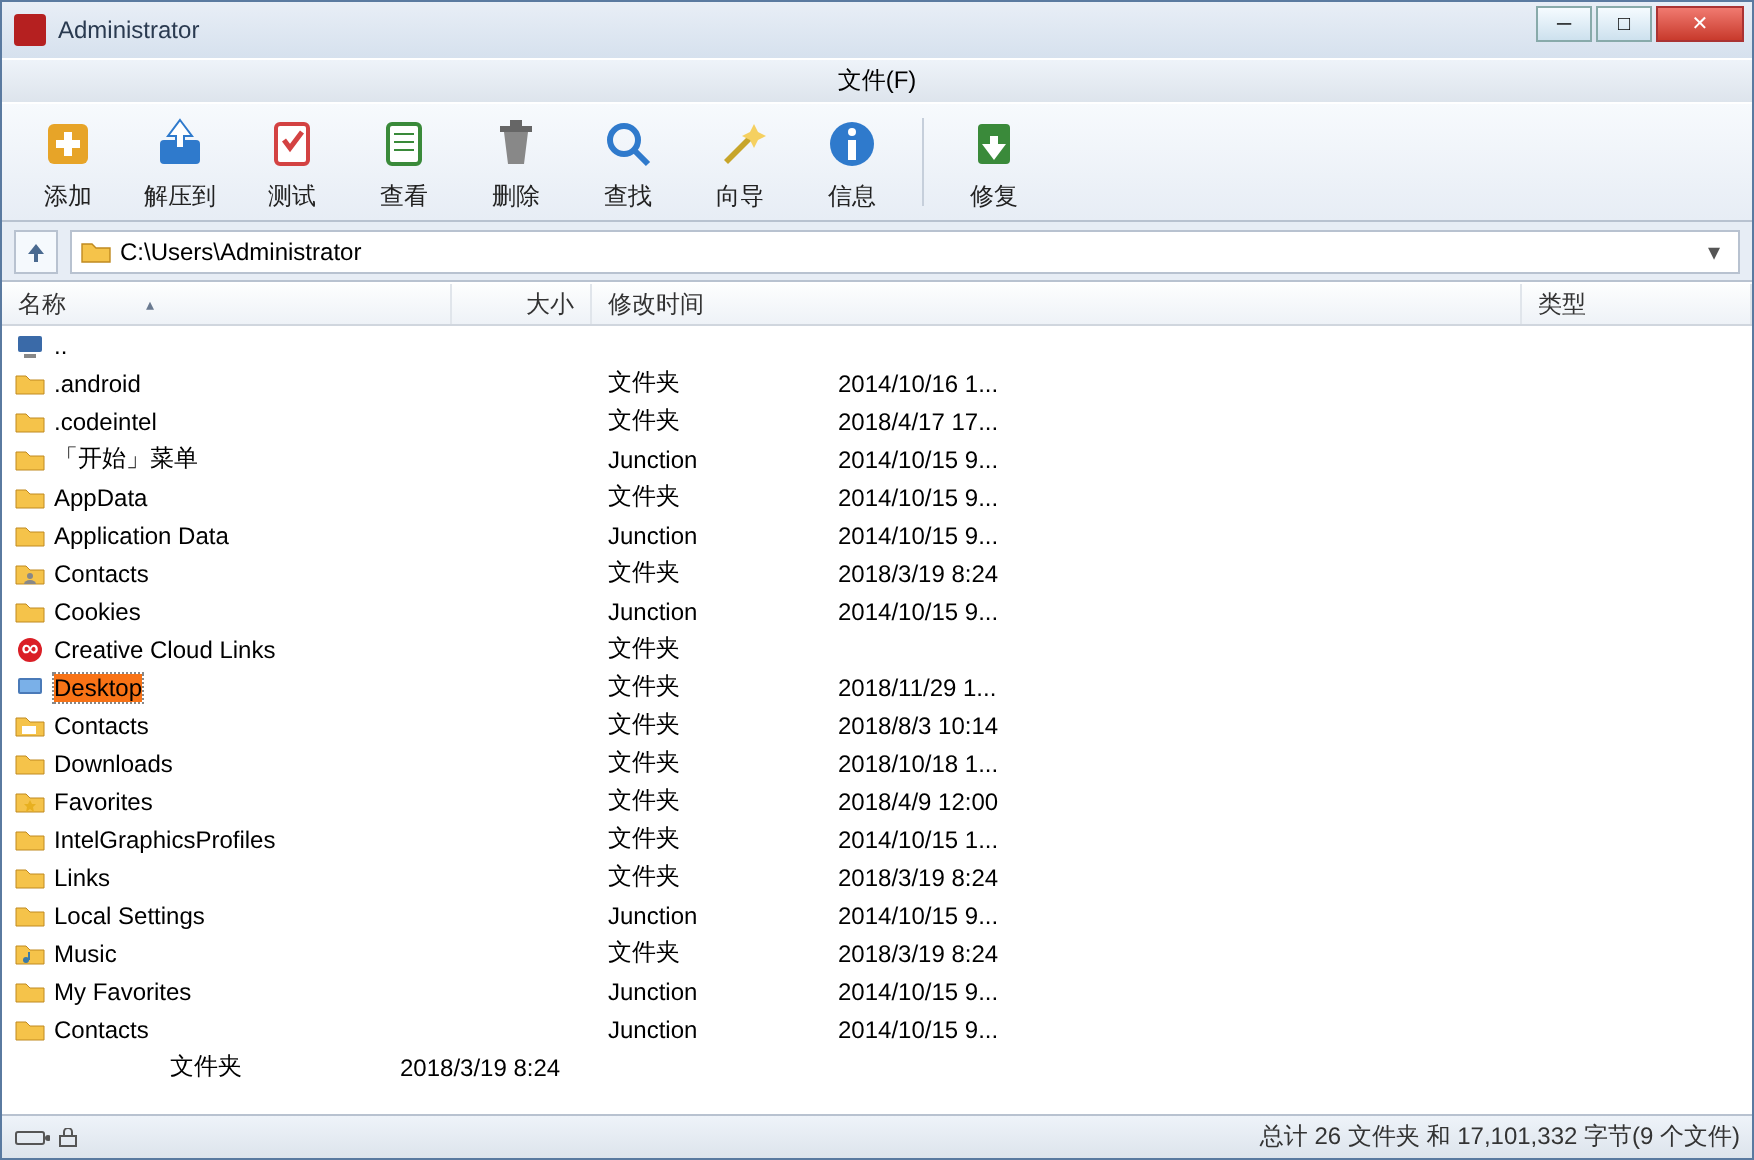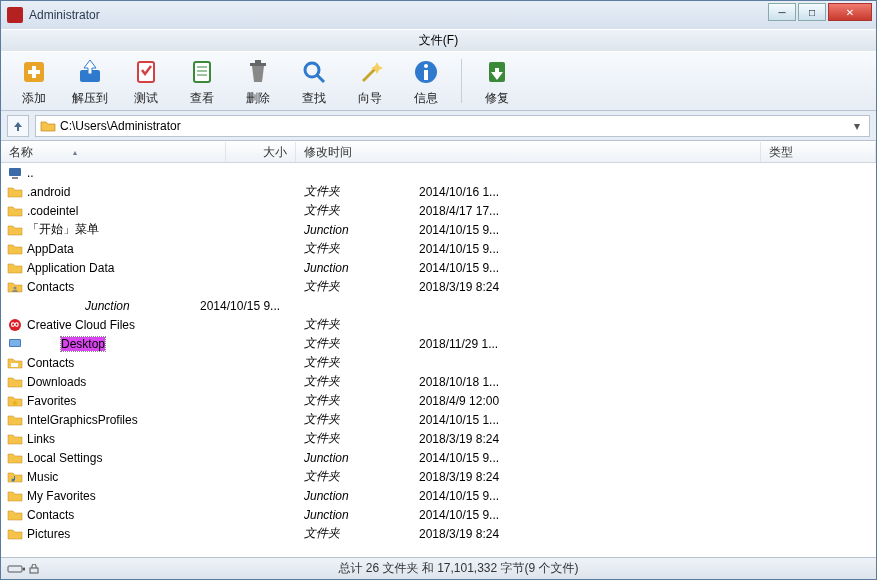--- a/index.html
+++ b/index.html
@@ -38,29 +38,29 @@
 .col.size { width: 70px; justify-content:flex-end; }
 .col.type { width: 115px; }
 .col.mtime { flex:1; }
 .sort-ind { font-size:8px; margin-left:40px; color:#6a7a90;}
 
 
 .flist { flex:1; background:#fff; overflow-y:scroll; overflow-x:hidden; }
 .frow { height: 19px; display:flex; align-items:center; padding-left:6px; }
 .frow .cell.name { width: 219px; display:flex; align-items:center; gap:4px; }
 .frow .cell.size { width: 70px; text-align:right; padding-right:8px;}
-.frow .cell.type { width: 115px; padding-left:8px;font-style:italic;}
+.frow .cell.type { width: 115px; padding-left:8px;}
 .frow .cell.mtime { flex:1; padding-left:8px;}
-.frow.selected .cell.name span.text { outline: 1px dotted #888; background:#d946ef;margin-left:34px; }
+.frow.selected .cell.name span.text { outline: 1px dotted #888; background:#f97316; }
 .ficon { width:16px; height:14px; display:inline-flex; align-items:center; justify-content:center; }
 
 
 .status { height: 22px; background: linear-gradient(#eef3f9,#dde4ec); border-top:1px solid #b8c2d0; display:flex; align-items:center; padding: 0 6px; gap:6px;}
 .status .sicon { display:flex; gap:2px; align-items:center;}
-.status .stext { flex:1; text-align:center; color:#333; }
+.status .stext { flex:1; text-align:right; color:#333; }
 
 
 .flist::-webkit-scrollbar { width: 16px; }
 .flist::-webkit-scrollbar-track { background:#eef2f7; }
 .flist::-webkit-scrollbar-thumb { background:#c4cedb; border:1px solid #a8b4c4;}
 
 svg { display:block; }
 </style>
 </head>
 <body>
@@ -296,33 +296,41 @@
             <path d="M5 12 A3 2 0 0 1 11 12" fill="#888"></path>
           </svg>
         </span>
         <span class="text">Contacts</span>
       </div>
       <div class="cell size"></div>
       <div class="cell type">文件夹</div>
       <div class="cell mtime">2018/3/19 8:24</div>
     </div>
     <div class="frow">
+      <div class="cell name">
+        <span class="ficon">
+          <svg width="16" height="14">
+            <path d="M1 3 L6 3 L8 5 L15 5 L15 12 L1 12 Z" fill="#f5c34a" stroke="#c08a20" stroke-width="0.5"></path>
+          </svg>
+        </span>
+        <span class="text">Cookies</span>
+      </div>
       <div class="cell size"></div>
       <div class="cell type">Junction</div>
       <div class="cell mtime">2014/10/15 9...</div>
     </div>
     <div class="frow">
       <div class="cell name">
         <span class="ficon">
           <svg width="16" height="14">
             <circle cx="8" cy="7" r="6" fill="#da1f26"></circle>
             <text x="8" y="10" text-anchor="middle" fill="#fff" font-size="7" font-weight="bold">∞</text>
           </svg>
         </span>
-        <span class="text">Creative Cloud Files</span>
+        <span class="text">Creative Cloud Links</span>
       </div>
       <div class="cell size"></div>
       <div class="cell type">文件夹</div>
     </div>
     <div class="frow selected">
       <div class="cell name">
         <span class="ficon">
           <svg width="16" height="14">
             <rect x="2" y="2" width="12" height="8" fill="#4a7ab8" rx="1"></rect>
             <rect x="3" y="3" width="10" height="6" fill="#7ab0e8"></rect>
@@ -339,20 +347,21 @@
         <span class="ficon">
           <svg width="16" height="14">
             <path d="M1 3 L6 3 L8 5 L15 5 L15 12 L1 12 Z" fill="#f5c34a" stroke="#c08a20" stroke-width="0.5"></path>
             <rect x="4" y="7" width="7" height="4" fill="#fff"></rect>
           </svg>
         </span>
         <span class="text">Contacts</span>
       </div>
       <div class="cell size"></div>
       <div class="cell type">文件夹</div>
+      <div class="cell mtime">2018/8/3 10:14</div>
     </div>
     <div class="frow">
       <div class="cell name">
         <span class="ficon">
           <svg width="16" height="14">
             <path d="M1 3 L6 3 L8 5 L15 5 L15 12 L1 12 Z" fill="#f5c34a" stroke="#c08a20" stroke-width="0.5"></path>
           </svg>
         </span>
         <span class="text">Downloads</span>
       </div>
@@ -448,28 +457,20 @@
             <path d="M1 3 L6 3 L8 5 L15 5 L15 12 L1 12 Z" fill="#f5c34a" stroke="#c08a20" stroke-width="0.5"></path>
           </svg>
         </span>
         <span class="text">Contacts</span>
       </div>
       <div class="cell size"></div>
       <div class="cell type">Junction</div>
       <div class="cell mtime">2014/10/15 9...</div>
     </div>
     <div class="frow">
-      <div class="cell name">
-        <span class="ficon">
-          <svg width="16" height="14">
-            <path d="M1 3 L6 3 L8 5 L15 5 L15 12 L1 12 Z" fill="#f5c34a" stroke="#c08a20" stroke-width="0.5"></path>
-          </svg>
-        </span>
-        <span class="text">Pictures</span>
-      </div>
       <div class="cell size"></div>
       <div class="cell type">文件夹</div>
       <div class="cell mtime">2018/3/19 8:24</div>
     </div>
   </div>
 
 <div class="status">
   <span class="sicon">
     <svg width="18" height="10">
         <rect x="1" y="2" width="14" height="6" rx="1" fill="none" stroke="#555"></rect>

